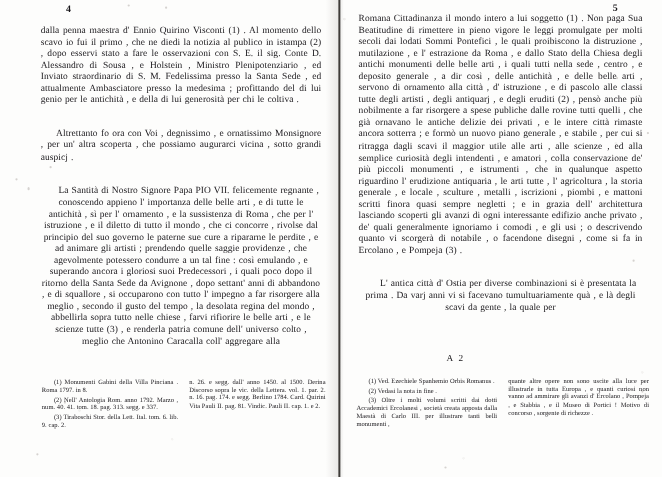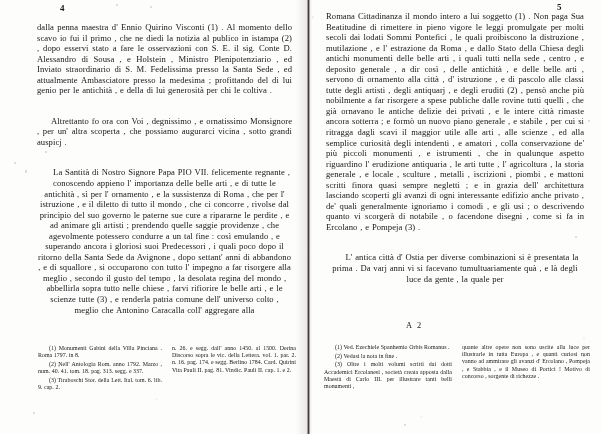--- a/index.html
+++ b/index.html
@@ -174,21 +174,21 @@
       </div>
     </div>
   </div>
 
   <div class="page page-right">
 
     <div class="folio folio-right">5</div>
 
     <div class="body-block body-right">
       <p>Romana Cittadinanza il mondo intero a lui soggetto (1) . Non paga Sua Beatitudine di rimettere in pieno vigore le leggi promulgate per molti secoli dai lodati Sommi Pontefici , le quali proibiscono la distruzione , mutilazione , e l' estrazione da Roma , e dallo Stato della Chiesa degli antichi monumenti delle belle arti , i quali tutti nella sede , centro , e deposito generale , a dir così , delle antichità , e delle belle arti , servono di ornamento alla città , d' istruzione , e di pascolo alle classi tutte degli artisti , degli antiquarj , e degli eruditi (2) , pensò anche più nobilmente a far risorgere a spese publiche dalle rovine tutti quelli , che già ornavano le antiche delizie dei privati , e le intere città rimaste ancora sotterra ; e formò un nuovo piano generale , e stabile , per cui si ritragga dagli scavi il maggior utile alle arti , alle scienze , ed alla semplice curiosità degli intendenti , e amatori , colla conservazione de' più piccoli monumenti , e istrumenti , che in qualunque aspetto riguardino l' erudizione antiquaria , le arti tutte , l' agricoltura , la storia generale , e locale , sculture , metalli , iscrizioni , piombi , e mattoni scritti finora quasi sempre negletti ; e in grazia dell' architettura lasciando scoperti gli avanzi di ogni interessante edifizio anche privato , de' quali generalmente ignoriamo i comodi , e gli usi ; o descrivendo quanto vi scorgerà di notabile , o facendone disegni , come si fa in Ercolano , e Pompeja (3) .</p>
-      <p class="indent last-ragged">L' antica città d' Ostia per diverse combinazioni si è presentata la prima . Da varj anni vi si facevano tumultuariamente quà , e là degli luce da gente , la quale per</p>
+      <p class="indent last-ragged">L' antica città d' Ostia per diverse combinazioni si è presentata la prima . Da varj anni vi si facevano tumultuariamente quà , e là degli scavi da gente , la quale per</p>
     </div>
 
     <div class="signature signature-right">A 2</div>
 
     <div class="notes notes-right">
       <div class="notes-col">
         <p class="note-start">(1) Ved. Ezechiele Spanhemio Orbis Romanus .</p>
         <p class="note-start">(2) Vedasi la nota in fine .</p>
         <p class="note-start">(3) Oltre i molti volumi scritti dai dotti Accademici Ercolanesi , società creata apposta dalla Maestà di Carlo III. per illustrare tanti belli monumenti ,</p>
       </div>

